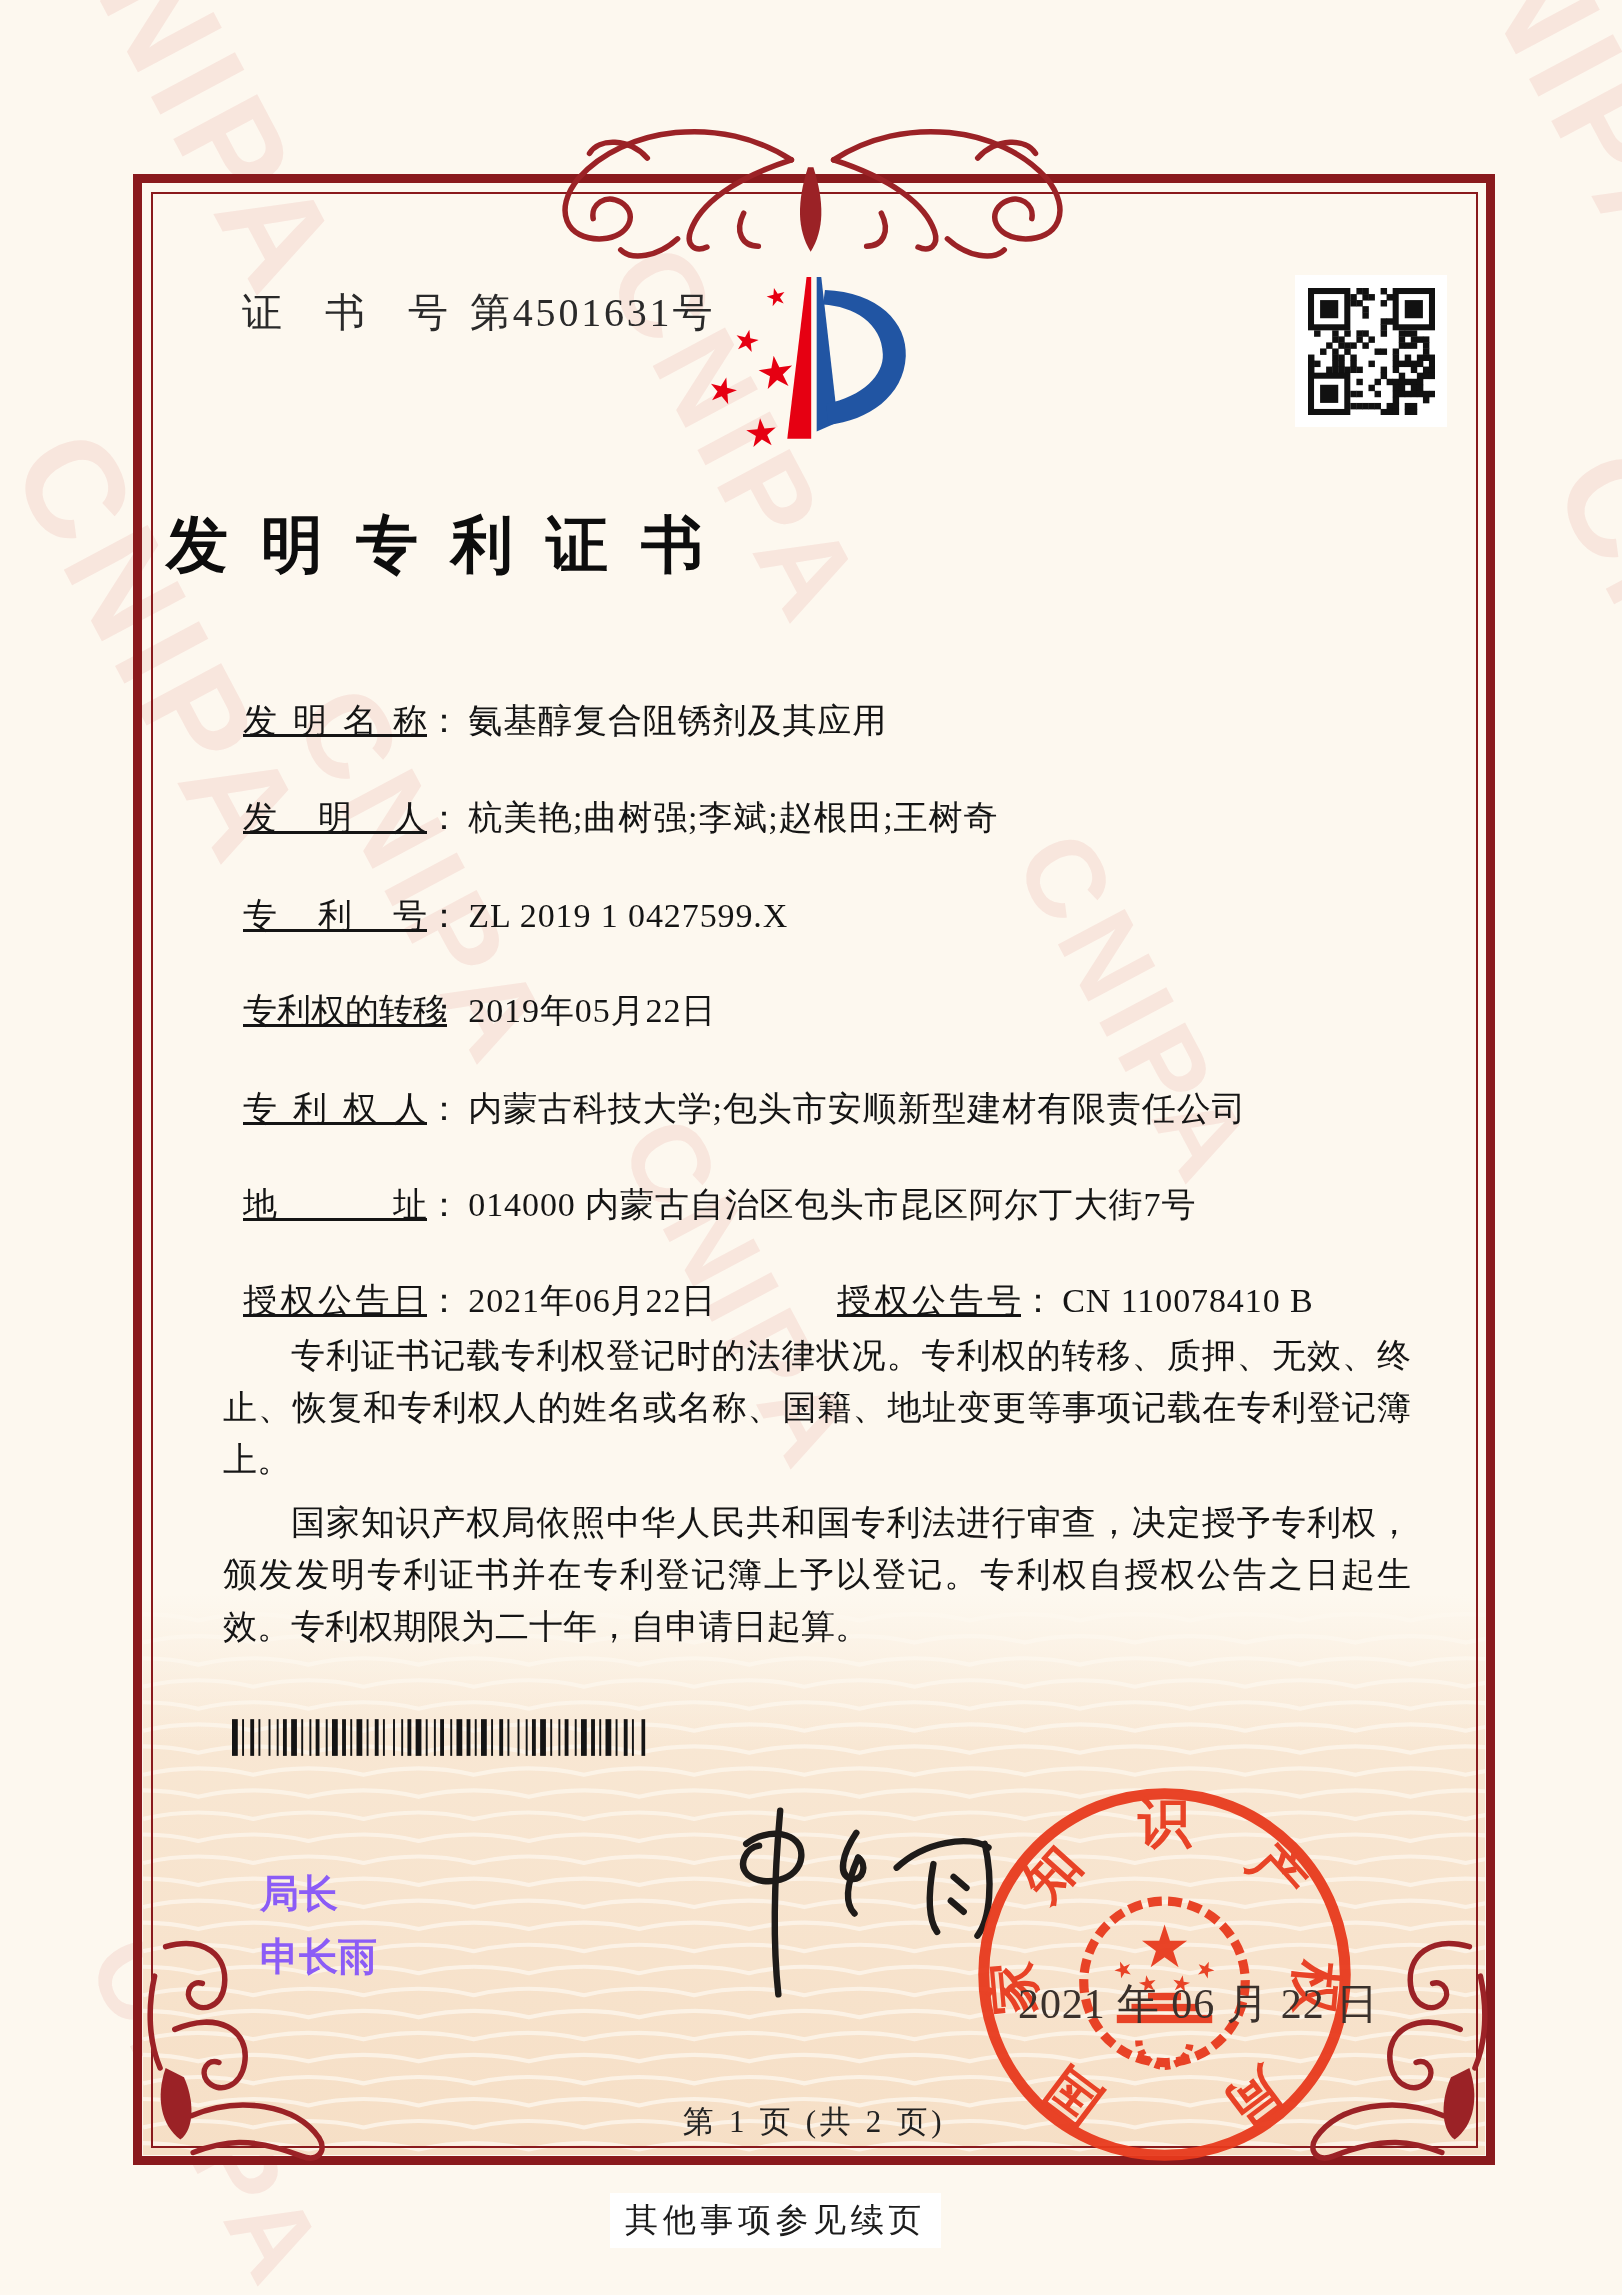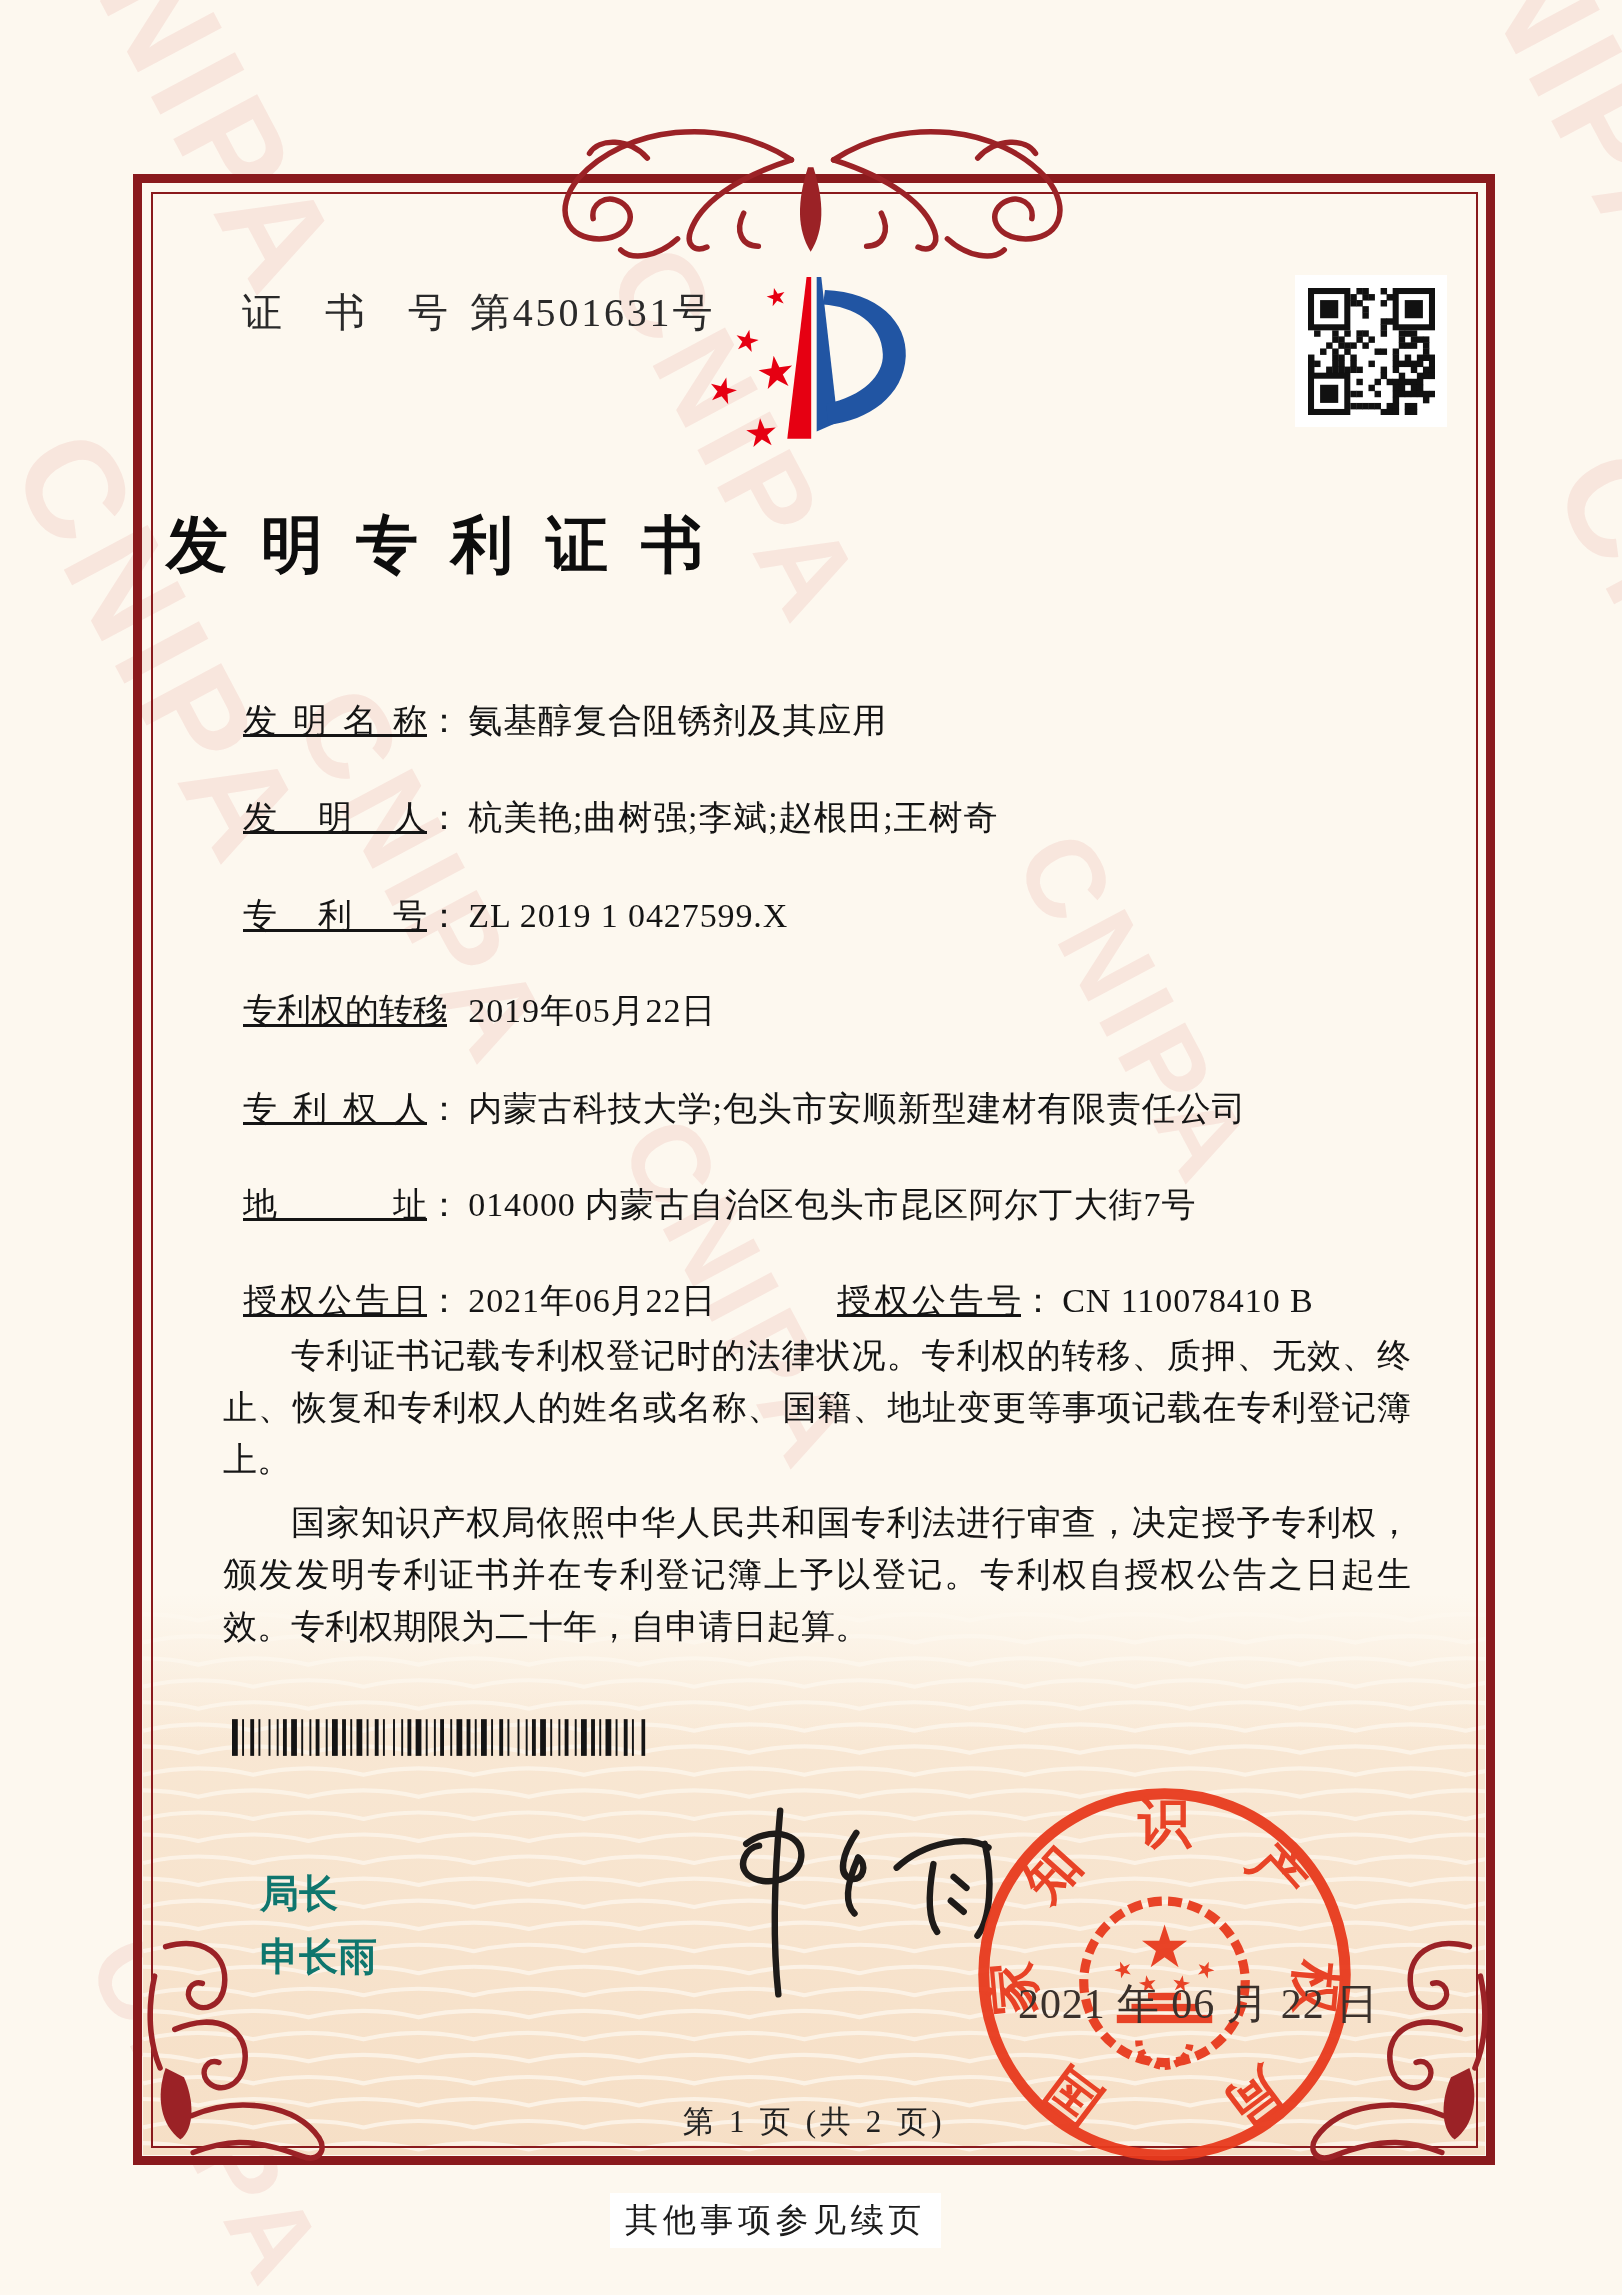--- a/index.html
+++ b/index.html
@@ -87,21 +87,21 @@
     font-size:34px;color:#151515;line-height:52px;
     text-align:justify;
   }
   .body-text p{margin:0 0 11px 0;text-indent:2em;}
 
   .barcode{position:absolute;left:232px;top:1719px;}
 
   .signer{
     position:absolute;left:260px;top:1862px;
     font-family:"Liberation Sans","DejaVu Sans",sans-serif;
-    font-size:39px;font-weight:600;color:#0f766e;line-height:63px;
+    font-size:39px;font-weight:600;color:#8b5cf6;line-height:63px;
   }
   .signature{position:absolute;left:693px;top:1807px;}
 
   .seal{position:absolute;left:970px;top:1780px;opacity:0.94;}
   .seal-date{
     position:absolute;left:984px;top:1976px;width:367px;
     font-size:42px;color:#3a312c;white-space:nowrap;letter-spacing:0.9px;margin-left:34px;
   }
 
   .page-info{

